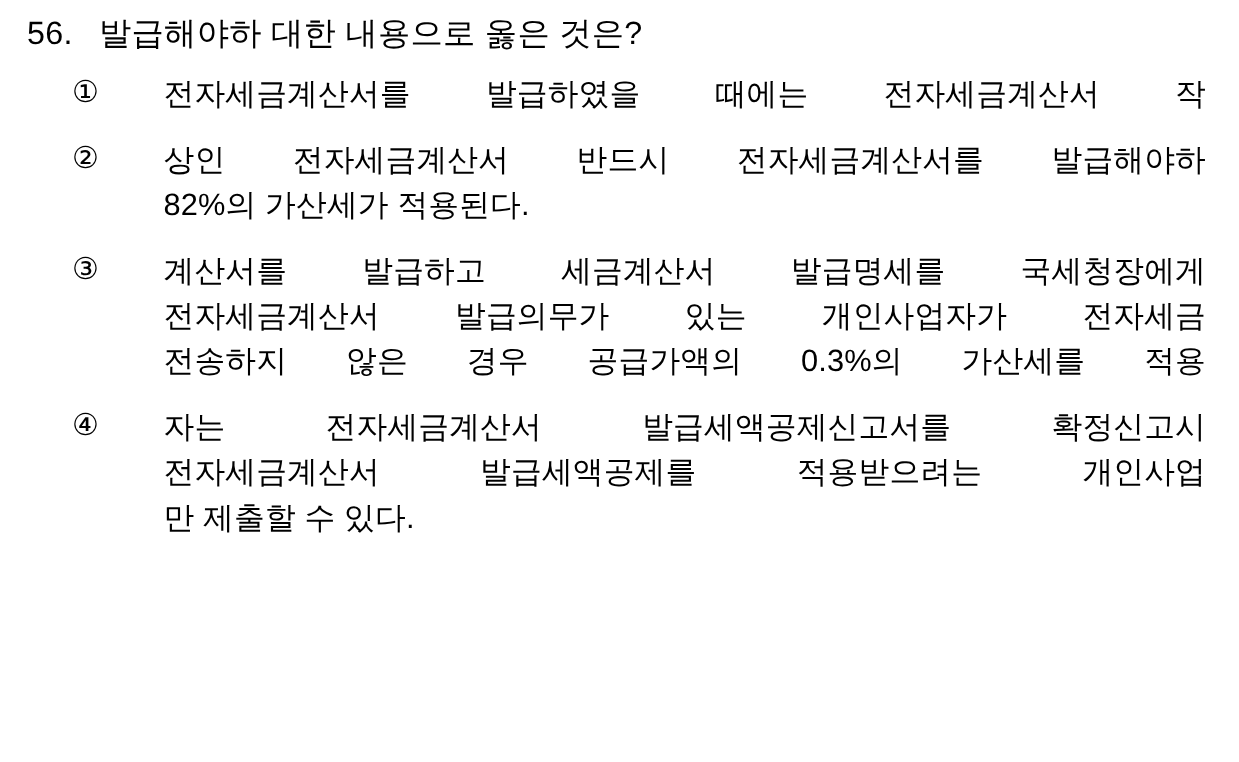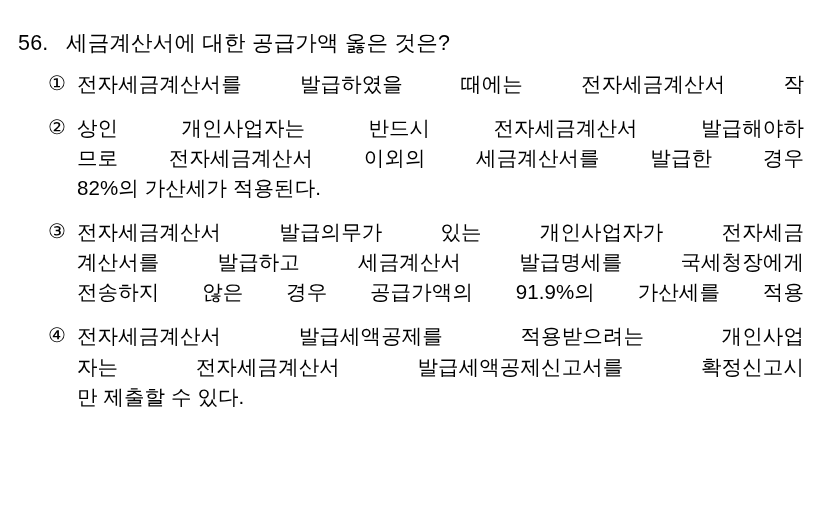--- a/index.html
+++ b/index.html
@@ -12,21 +12,21 @@
     background: #ffffff;
     font-family: "Liberation Sans", sans-serif;
     color: #000000;
     overflow: hidden;
   }
   .page {
     position: relative;
     width: 826px;
     height: 508px;
     box-sizing: border-box;
-    padding: 28px 22px 0 18px;
+    padding: 7px 22px 0 18px;
   }
   .question {
     display: flex;
     align-items: flex-start;
     font-size: 21.5px;
     line-height: 1.42;
     letter-spacing: 0.2px;
     margin: 0 0 10px 0;
   }
   .q-number {
@@ -60,70 +60,70 @@
     text-align: left;
   }
   .choice-body {
     flex: 1 1 auto;
     font-size: 20.5px;
     line-height: 1.47;
     letter-spacing: 0.1px;
     text-align: justify;
     text-justify: inter-character;
     word-break: keep-all;
+    margin-left: 32px;
   }
   .choice-body .line {
     display: block;
     white-space: pre-wrap;
   }
   .choice-body .line.justify {
     text-align: justify;
     text-align-last: justify;
   }
 </style>
 </head>
 <body>
 
 <div class="page">
 
   <div class="question">
     <span class="q-number">56.</span>
-    <span class="q-text">세금계산서에 대한 공급가액 옳은 것은?</span>
+    <span class="q-text">발급해야하 대한 내용으로 옳은 것은?</span>
   </div>
 
   <ul class="choices">
 
     <li class="choice">
       <span class="choice-marker">①</span>
       <span class="choice-body">
         <span class="line justify">전자세금계산서를 발급하였을 때에는 전자세금계산서 작</span>
       </span>
     </li>
 
     <li class="choice">
       <span class="choice-marker">②</span>
       <span class="choice-body">
-        <span class="line justify">상인 개인사업자는 반드시 전자세금계산서 발급해야하</span>
-        <span class="line justify">므로 전자세금계산서 이외의 세금계산서를 발급한 경우</span>
+        <span class="line justify">상인 전자세금계산서 반드시 전자세금계산서를 발급해야하</span>
         <span class="line">82%의 가산세가 적용된다.</span>
       </span>
     </li>
 
     <li class="choice">
       <span class="choice-marker">③</span>
       <span class="choice-body">
+        <span class="line justify">계산서를 발급하고 세금계산서 발급명세를 국세청장에게</span>
         <span class="line justify">전자세금계산서 발급의무가 있는 개인사업자가 전자세금</span>
-        <span class="line justify">계산서를 발급하고 세금계산서 발급명세를 국세청장에게</span>
-        <span class="line justify">전송하지 않은 경우 공급가액의 91.9%의 가산세를 적용</span>
+        <span class="line justify">전송하지 않은 경우 공급가액의 0.3%의 가산세를 적용</span>
       </span>
     </li>
 
     <li class="choice">
       <span class="choice-marker">④</span>
       <span class="choice-body">
+        <span class="line justify">자는 전자세금계산서 발급세액공제신고서를 확정신고시</span>
         <span class="line justify">전자세금계산서 발급세액공제를 적용받으려는 개인사업</span>
-        <span class="line justify">자는 전자세금계산서 발급세액공제신고서를 확정신고시</span>
         <span class="line">만 제출할 수 있다.</span>
       </span>
     </li>
 
   </ul>
 </div>
 
 </body></html>

